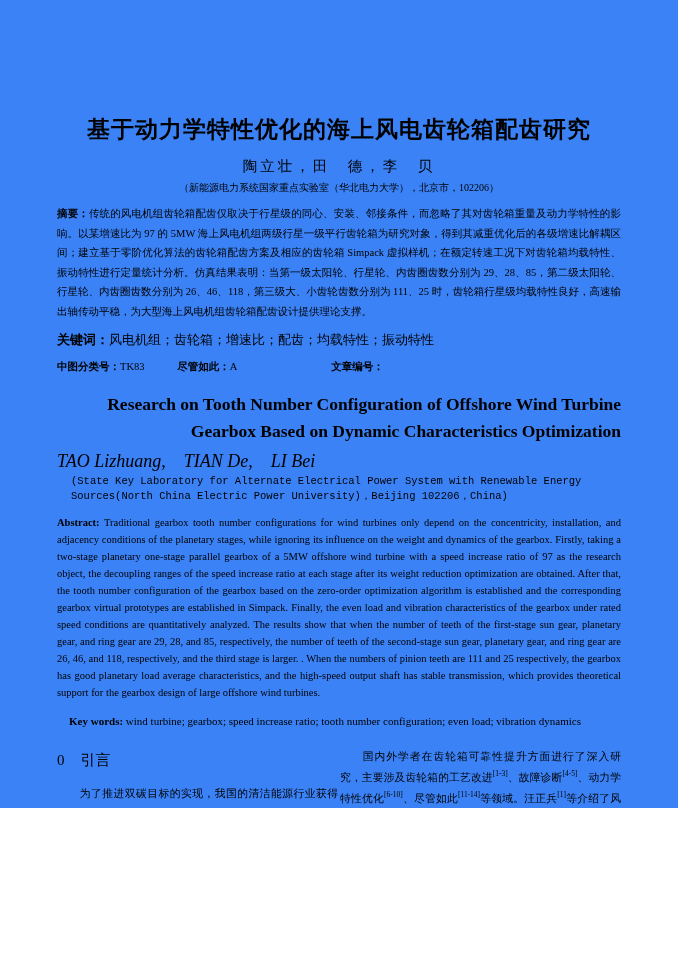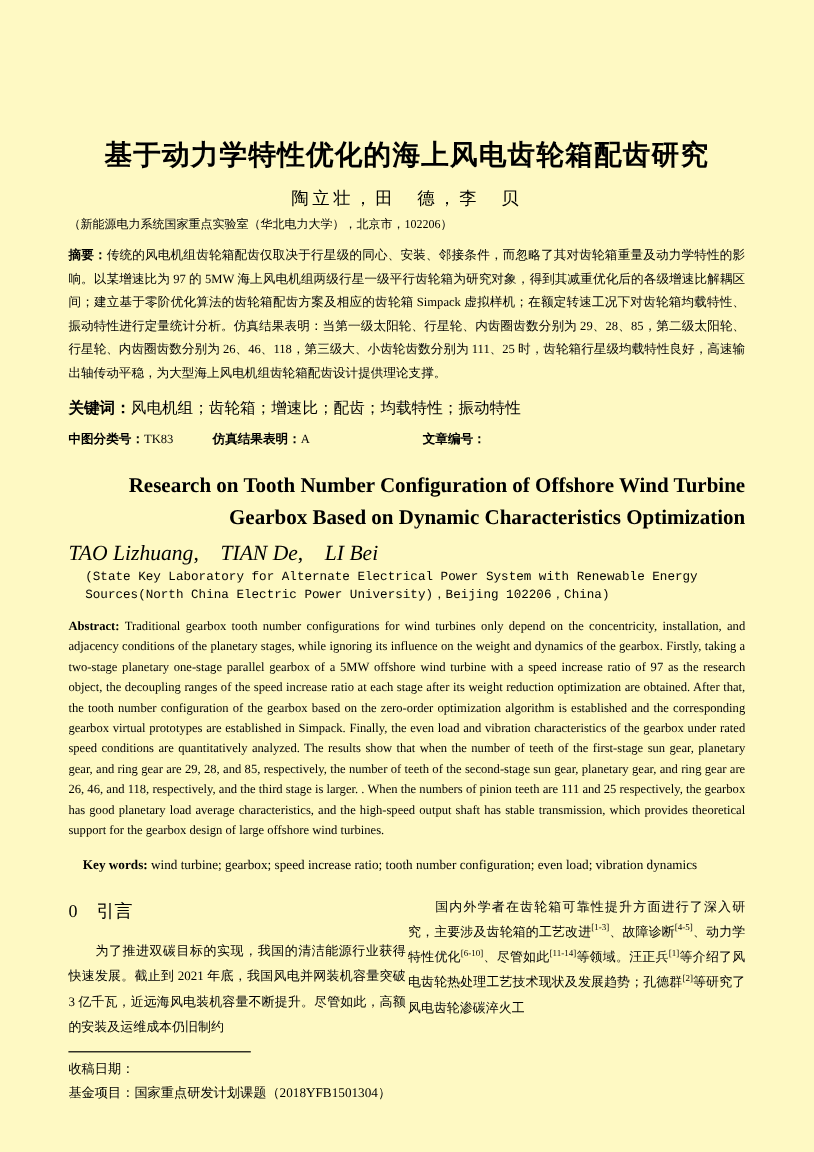--- a/index.html
+++ b/index.html
@@ -1,22 +1,22 @@
 <!DOCTYPE html>
 <html><head>
 <meta charset="utf-8">
 <style>
   html,body{margin:0;padding:0;background:#ffffff;}
   .page{
     position:relative;
-    width:678px;height:960px;
+    width:678px;height:808px;
     box-sizing:border-box;
     margin:0 auto;
     padding:112px 57px 4px 57px;
-    background:#fef9c3;
+    background:#3b82f6;
     color:#000;
     font-family:"Liberation Serif","DejaVu Serif",serif;
     overflow:hidden;
   }
   .title-zh{
     font-family:"Liberation Sans","DejaVu Sans",sans-serif;
     font-weight:700;
     font-size:23px;
     line-height:34px;
     text-align:center;
@@ -24,21 +24,21 @@
     margin:0;
   }
   .authors-zh{
     text-align:center;
     font-size:14.5px;
     line-height:22px;
     margin-top:9px;
     letter-spacing:3px;
   }
   .affil-zh{
-    text-align:left;
+    text-align:center;
     font-size:10px;
     line-height:15px;
     margin-top:3px;
   }
   .abs-zh{
     margin:9px 0 0 0;
     font-size:10.5px;
     line-height:19.5px;
     text-align:justify;
   }
@@ -133,21 +133,21 @@
   <div class="authors-zh">陶立壮，田　德，李　贝</div>
 
   <div class="affil-zh">（新能源电力系统国家重点实验室（华北电力大学），北京市，102206）</div>
 
   <p class="abs-zh"><span class="blabel">摘要：</span><span>传统的风电机组齿轮箱配齿仅取决于行星级的同心、安装、邻接条件，而忽略了其对齿轮箱重量及动力学特性的影响。以某增速比为 97 的 5MW 海上风电机组两级行星一级平行齿轮箱为研究对象，得到其减重优化后的各级增速比解耦区间；建立基于零阶优化算法的齿轮箱配齿方案及相应的齿轮箱 Simpack 虚拟样机；在额定转速工况下对齿轮箱均载特性、振动特性进行定量统计分析。仿真结果表明：当第一级太阳轮、行星轮、内齿圈齿数分别为 29、28、85，第二级太阳轮、行星轮、内齿圈齿数分别为 26、46、118，第三级大、小齿轮齿数分别为 111、25 时，齿轮箱行星级均载特性良好，高速输出轴传动平稳，为大型海上风电机组齿轮箱配齿设计提供理论支撑。</span></p>
 
   <p class="kw-zh"><span class="blabel">关键词：</span><span>风电机组；齿轮箱；增速比；配齿；均载特性；振动特性</span></p>
 
   <div class="meta-row">
     <span><span class="blabel">中图分类号：</span><span>TK83</span></span>
-    <span class="meta-item2"><span class="blabel">仿真结果表明：</span><span>A</span></span>
+    <span class="meta-item2"><span class="blabel">尽管如此：</span><span>A</span></span>
     <span class="meta-item3"><span class="blabel">文章编号：</span><span></span></span>
   </div>
 
   <h2 class="title-en">Research on Tooth Number Configuration of Offshore Wind Turbine Gearbox Based on Dynamic Characteristics Optimization</h2>
 
   <div class="authors-en">TAO Lizhuang,　TIAN De,　LI Bei</div>
 
   <div class="affil-en">(State Key Laboratory for Alternate Electrical Power System with Renewable Energy Sources(North China Electric Power University)，Beijing 102206，China)</div>
 
   <p class="abs-en"><span class="blabel">Abstract: </span><span>Traditional gearbox tooth number configurations for wind turbines only depend on the concentricity, installation, and adjacency conditions of the planetary stages, while ignoring its influence on the weight and dynamics of the gearbox. Firstly, taking a two-stage planetary one-stage parallel gearbox of a 5MW offshore wind turbine with a speed increase ratio of 97 as the research object, the decoupling ranges of the speed increase ratio at each stage after its weight reduction optimization are obtained. After that, the tooth number configuration of the gearbox based on the zero-order optimization algorithm is established and the corresponding gearbox virtual prototypes are established in Simpack. Finally, the even load and vibration characteristics of the gearbox under rated speed conditions are quantitatively analyzed. The results show that when the number of teeth of the first-stage sun gear, planetary gear, and ring gear are 29, 28, and 85, respectively, the number of teeth of the second-stage sun gear, planetary gear, and ring gear are 26, 46, and 118, respectively, and the third stage is larger. . When the numbers of pinion teeth are 111 and 25 respectively, the gearbox has good planetary load average characteristics, and the high-speed output shaft has stable transmission, which provides theoretical support for the gearbox design of large offshore wind turbines.</span></p>

